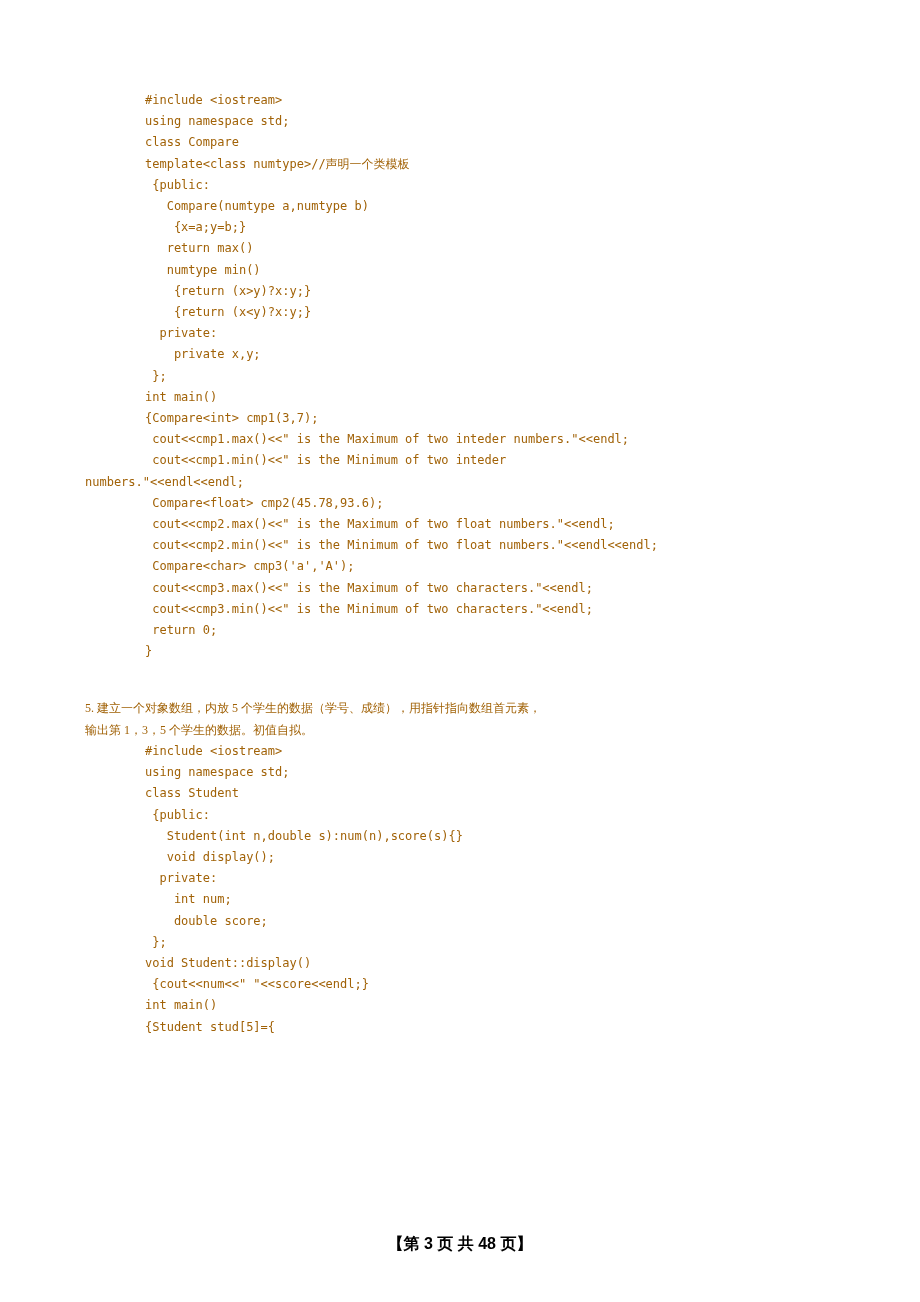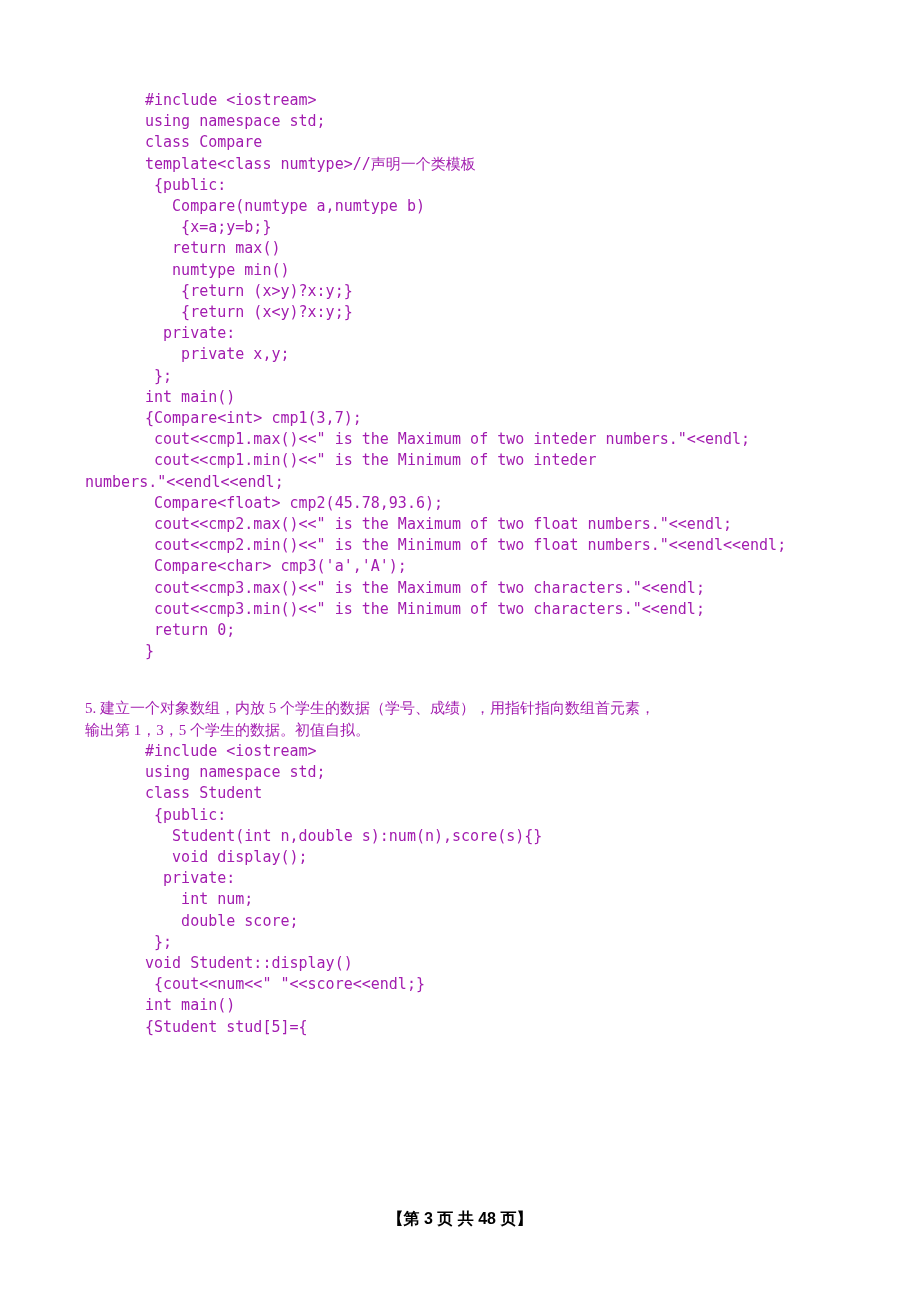--- a/index.html
+++ b/index.html
@@ -7,37 +7,37 @@
     padding: 0;
     background: #fff;
     font-family: "SimSun", "宋体", serif;
     width: 920px;
     height: 1302px;
     box-sizing: border-box;
     position: relative;
   }
   .page {
     padding: 90px 109px 0 85px;
-    font-size: 15px;
+    font-size: 12px;
     line-height: 21.2px;
-    color: #a21caf;
+    color: #a16207;
   }
   .code-line {
     font-family: "SimSun", "宋体", monospace;
     white-space: pre;
   }
   .indent1 { padding-left: 60px; }
   .flush { padding-left: 0; }
   .q5 {
     padding-left: 0;
     margin-top: 36px;
   }
   .footer {
     position: absolute;
-    bottom: 72px;
+    bottom: 47px;
     width: 920px;
     left: 0;
     text-align: center;
     font-family: "SimHei", "黑体", sans-serif;
     font-weight: bold;
     font-size: 16px;
   }
 </style>
 </head>
 <body>

